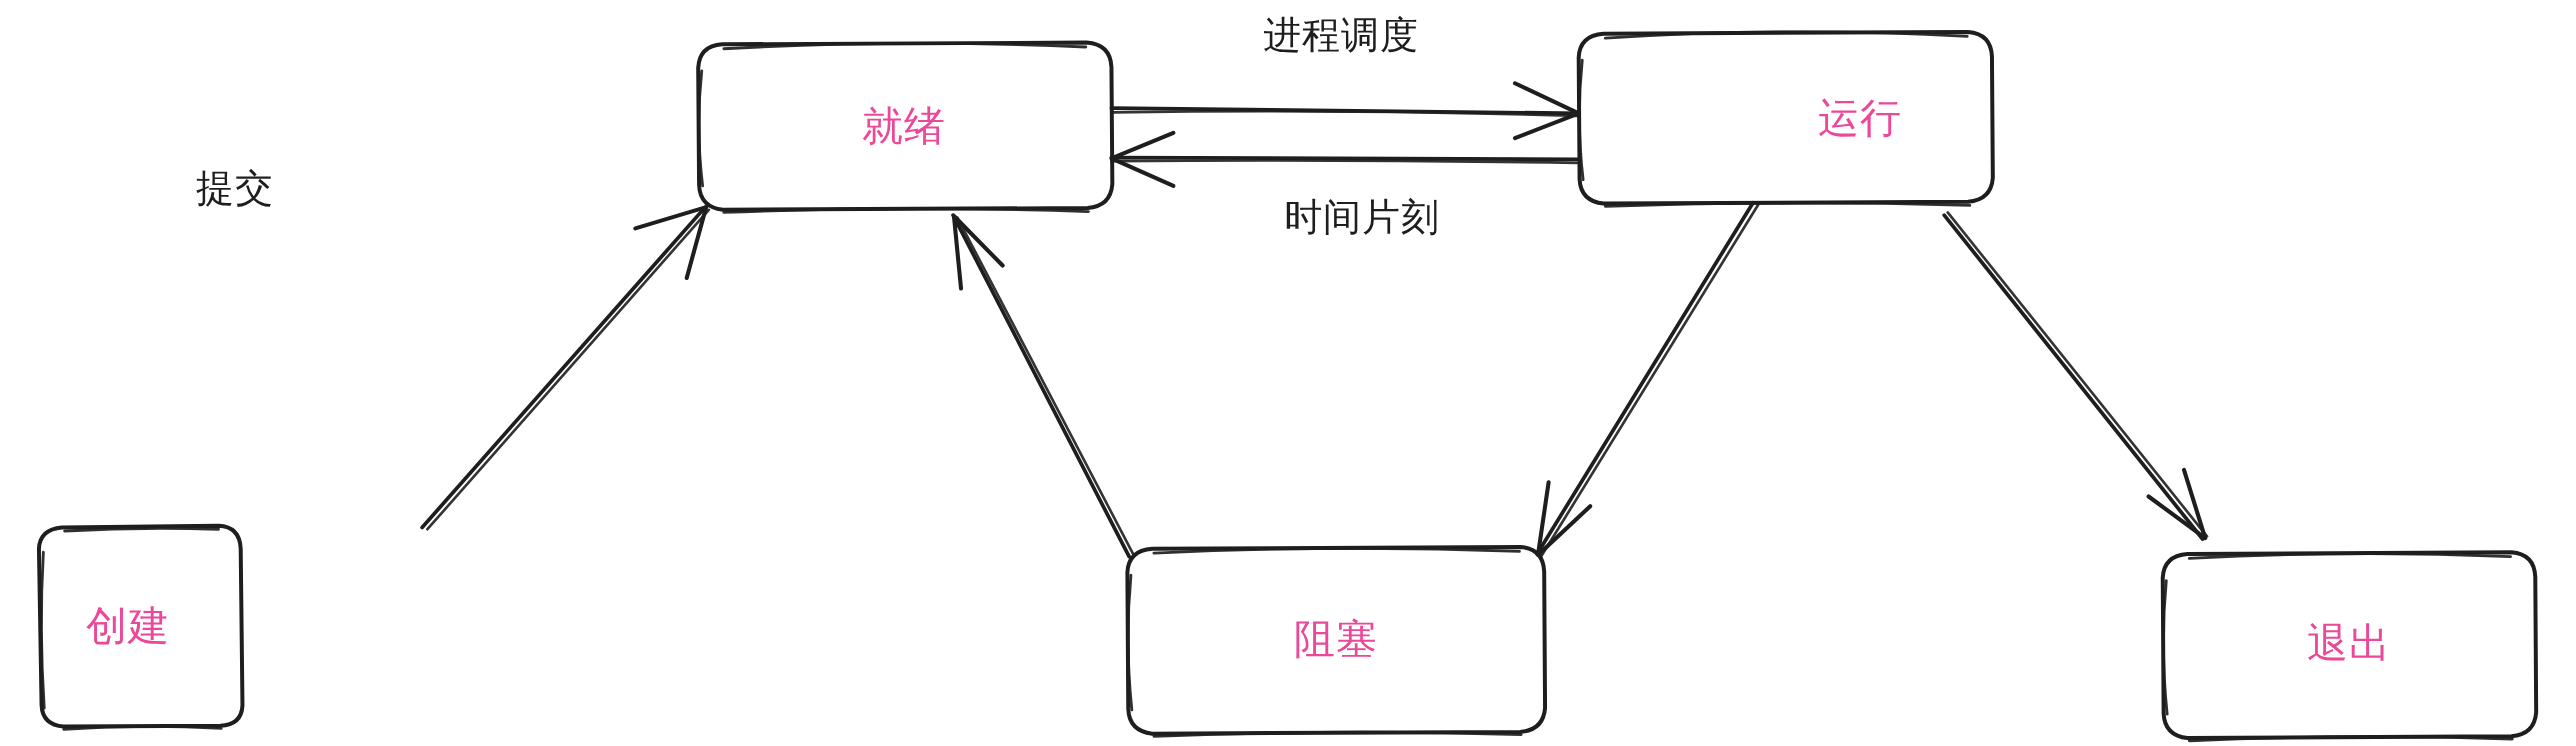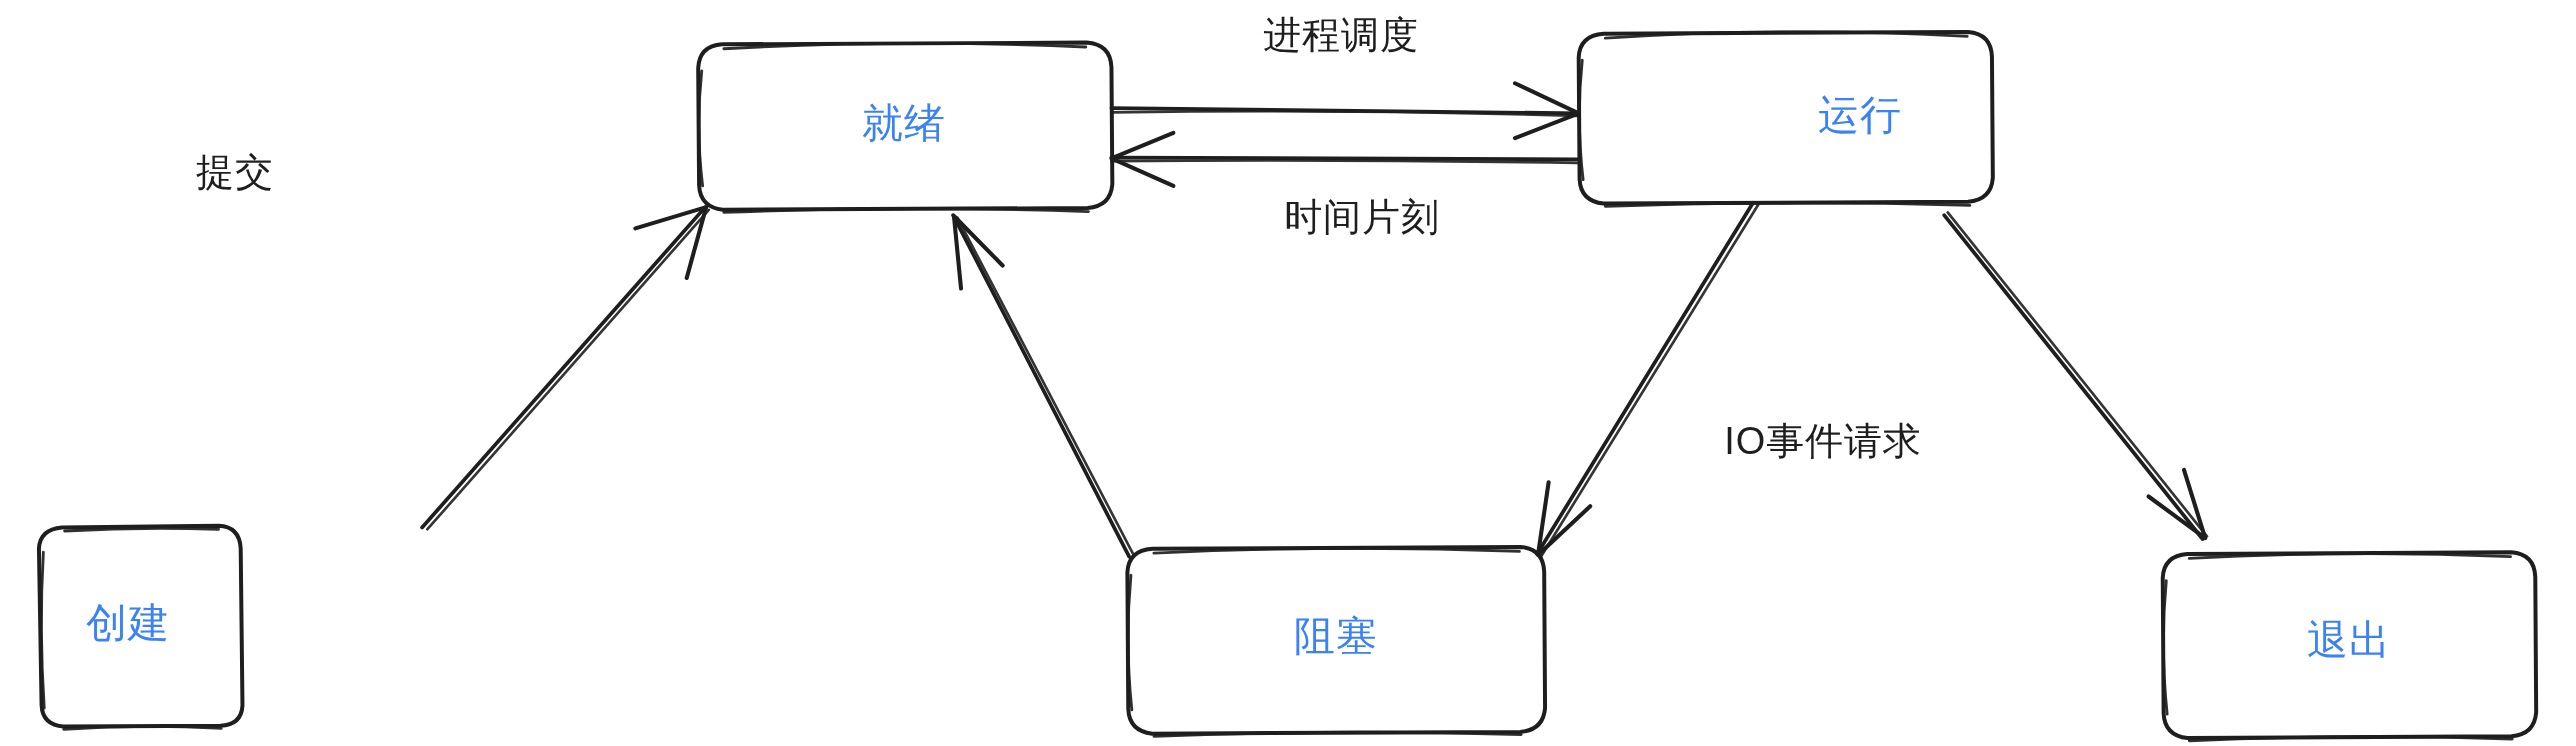--- a/index.html
+++ b/index.html
@@ -56,27 +56,26 @@
   }
   .arrow-head {
     fill: none;
     stroke: #1e1e1e;
     stroke-width: 4.6;
     stroke-linecap: round;
     stroke-linejoin: round;
   }
   .node-label {
     position: absolute;
-    color: #3b82f6;
+    color: #ec4899;
     font-size: 41px;
     line-height: 1;
     white-space: nowrap;
     transform: translate(-50%, -50%);
     letter-spacing: 0.9px;
-    font-family: Liberation Mono, monospace;
   }
   .edge-label {
     position: absolute;
     color: #1e1e1e;
     font-size: 38px;
     line-height: 1;
     white-space: nowrap;
     transform: translate(-50%, -50%);
     letter-spacing: 0.9px;
   }
@@ -150,19 +149,18 @@
     </g>
 
   </svg>
 
   <div class="node-label" style="left:128px; top:626px;">创建</div>
   <div class="node-label" style="left:904px; top:126px;">就绪</div>
   <div class="node-label" style="left:1860px; top:118px;">运行</div>
   <div class="node-label" style="left:1336px; top:639px;">阻塞</div>
   <div class="node-label" style="left:2349px; top:643px;">退出</div>
 
-  <div class="edge-label" style="left:235px; top:172px;">提交</div>
+  <div class="edge-label" style="left:235px; top:188px;">提交</div>
   <div class="edge-label" style="left:1341px; top:35px;">进程调度</div>
   <div class="edge-label" style="left:1342px; top:217px;margin-left:20px;">时间片刻</div>
-  <div class="edge-label" style="left:1823px; top:441px;">IO事件请求</div>
 
 </div>
 
 
 </body></html>

